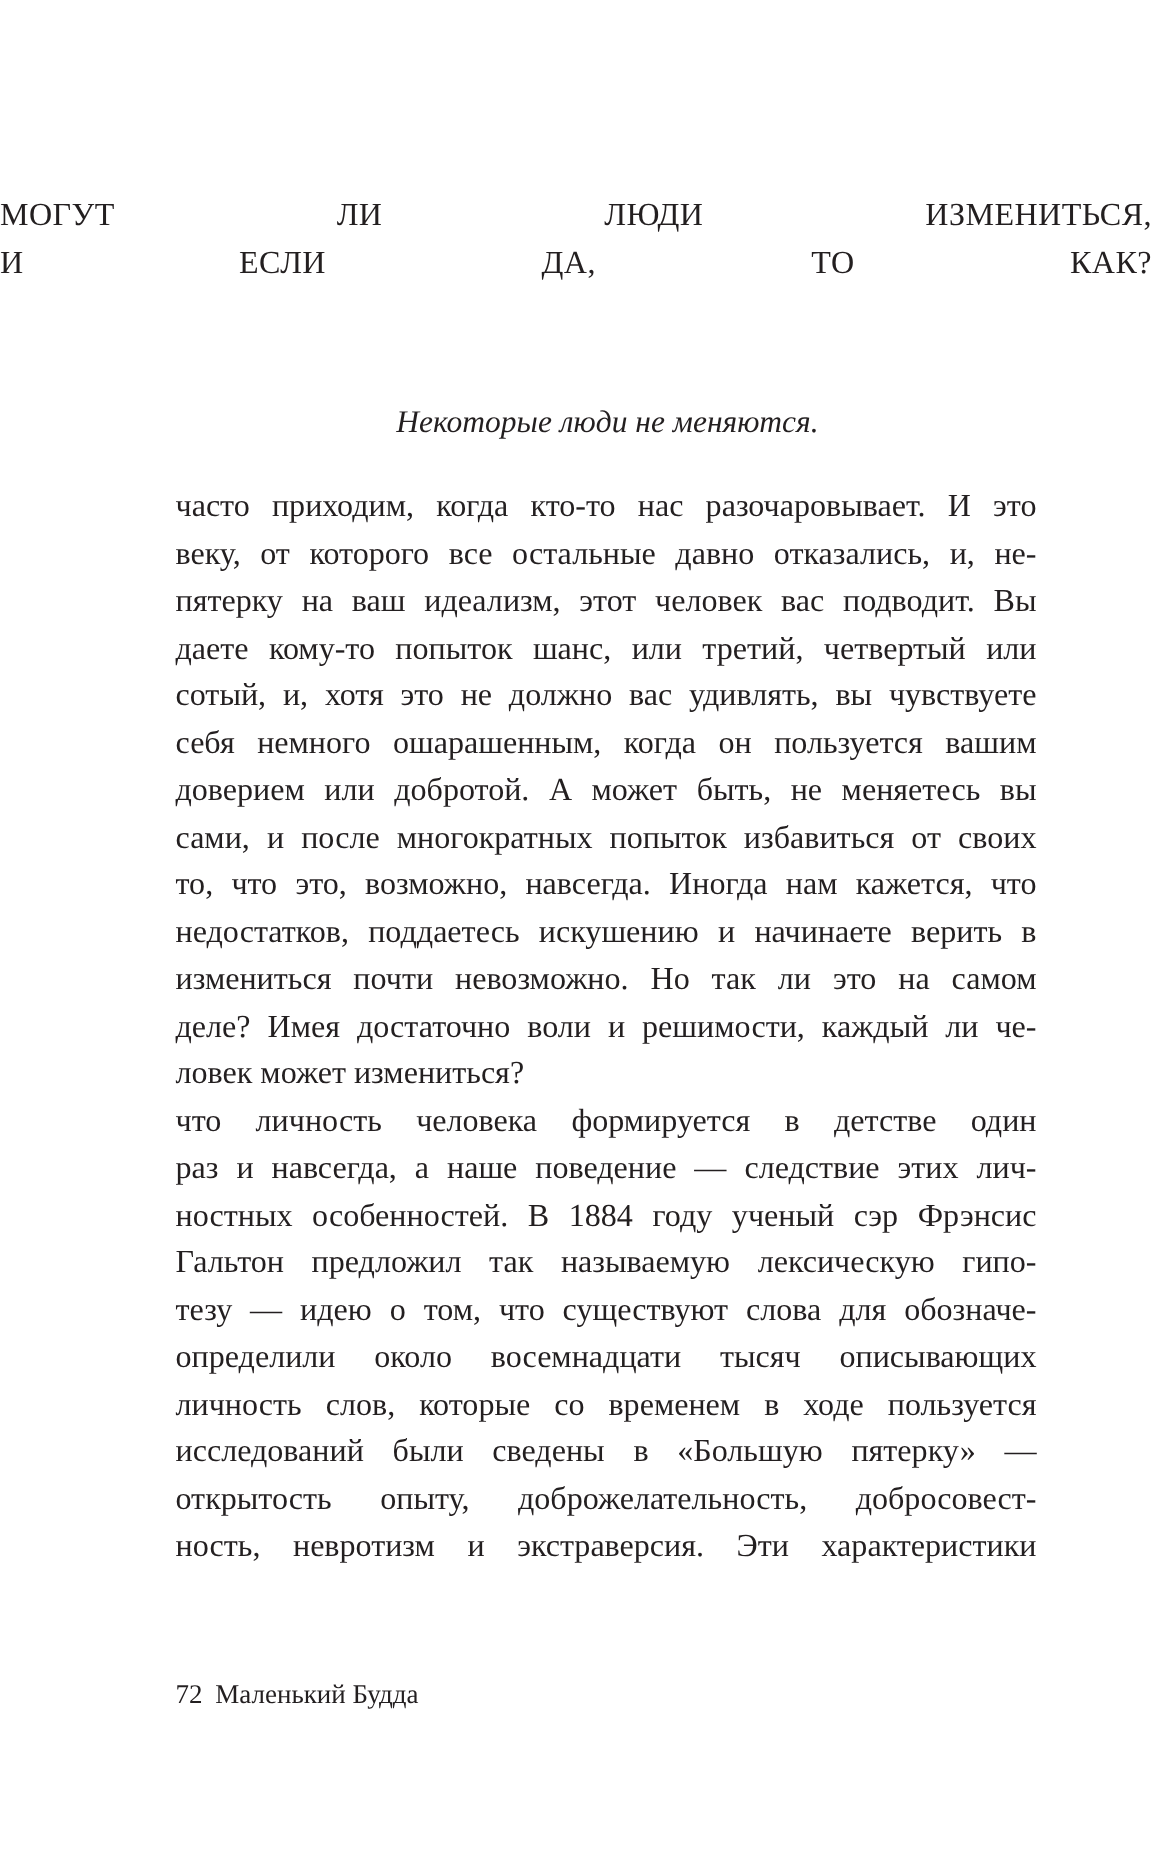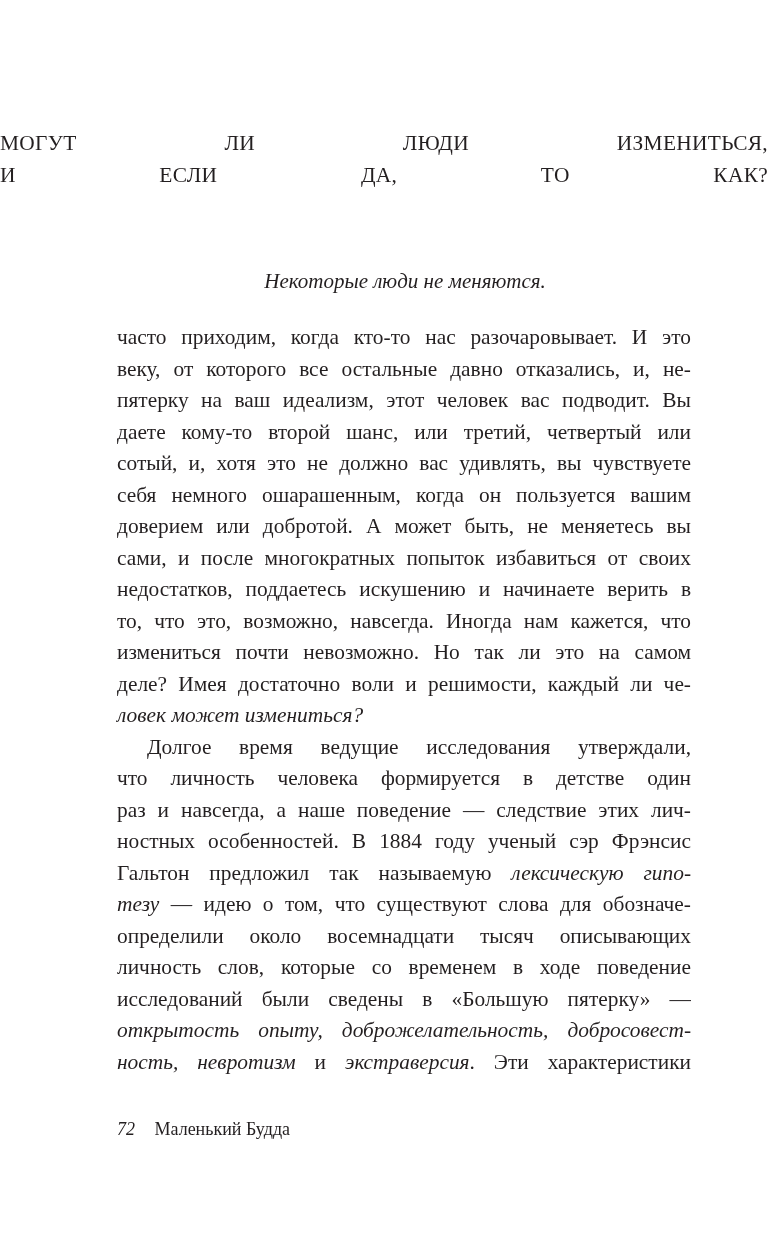--- a/index.html
+++ b/index.html
@@ -51,73 +51,72 @@
       top: 322px;
     }
     .line {
       font-size: 21.4px;
       line-height: 31.5px;
       height: 31.5px;
       white-space: nowrap;
       text-align: justify;
       text-align-last: justify;
     }
-    .line.last { text-align-last: left; font-style: italic; }
+    .line.last { text-align-last: left; }
     .line.indent { padding-left: 30px; }
     .dropcap {
       font-size: 46px;
       line-height: 20px;
       font-style: italic;
       vertical-align: -4px;
       margin-right: -1px;
       letter-spacing: -2px;
     }
-    .it { font-style: italic; }
+    .it { }
     .footer {
       position: absolute;
       left: 117px;
       top: 1117px;
       font-size: 18px;
       line-height: 24px;
     }
-    .footer .page-number { margin-right: 15px; font-style: italic; }
+    .footer .page-number { margin-right: 4px; }
   </style>
 </head>
 <body>
 
 <div class="page">
   <h1 class="chapter-title">
     <span class="line">МОГУТ ЛИ ЛЮДИ ИЗМЕНИТЬСЯ,</span>
     <span class="line">И ЕСЛИ ДА, ТО КАК?</span>
   </h1>
 
   <div class="epigraph">Некоторые люди не меняются.</div>
 
   <div class="body-text" id="body-text">
       <div class="line"><span>часто приходим, когда кто-то нас разочаровывает. И это</span></div>
       <div class="line"><span>веку, от которого все остальные давно отказались, и, не-</span></div>
       <div class="line"><span>пятерку на ваш идеализм, этот человек вас подводит. Вы</span></div>
-      <div class="line"><span>даете кому-то второй шанс, или третий, четвертый или</span></div>
+      <div class="line"><span>даете кому-то попыток шанс, или третий, четвертый или</span></div>
       <div class="line"><span>сотый, и, хотя это не должно вас удивлять, вы чувствуете</span></div>
       <div class="line"><span>себя немного ошарашенным, когда он пользуется вашим</span></div>
       <div class="line"><span>доверием или добротой. А может быть, не меняетесь вы</span></div>
       <div class="line"><span>сами, и после многократных попыток избавиться от своих</span></div>
+      <div class="line"><span>то, что это, возможно, навсегда. Иногда нам кажется, что</span></div>
       <div class="line"><span>недостатков, поддаетесь искушению и начинаете верить в</span></div>
-      <div class="line"><span>то, что это, возможно, навсегда. Иногда нам кажется, что</span></div>
       <div class="line"><span>измениться почти невозможно. Но так ли это на самом</span></div>
       <div class="line"><span>деле? Имея достаточно воли и решимости, каждый ли че-</span></div>
       <div class="line last"><span>ловек может измениться?</span></div>
-      <div class="line indent"><span>Долгое время ведущие исследования утверждали,</span></div>
       <div class="line"><span>что личность человека формируется в детстве один</span></div>
       <div class="line"><span>раз и навсегда, а наше поведение — следствие этих лич-</span></div>
       <div class="line"><span>ностных особенностей. В 1884 году ученый сэр Фрэнсис</span></div>
       <div class="line"><span>Гальтон предложил так называемую </span><span class="it">лексическую гипо-</span></div>
       <div class="line"><span class="it">тезу</span><span> — идею о том, что существуют слова для обозначе-</span></div>
       <div class="line"><span>определили около восемнадцати тысяч описывающих</span></div>
-      <div class="line"><span>личность слов, которые со временем в ходе поведение</span></div>
+      <div class="line"><span>личность слов, которые со временем в ходе пользуется</span></div>
       <div class="line"><span>исследований были сведены в «Большую пятерку» —</span></div>
       <div class="line"><span class="it">открытость опыту, доброжелательность, добросовест-</span></div>
       <div class="line"><span class="it">ность, невротизм</span><span> и </span><span class="it">экстраверсия</span><span>. Эти характеристики</span></div>
     </div>
 
   <div class="footer">
     <span class="page-number">72</span>
     <span class="book-title">Маленький Будда</span>
   </div>
 </div>

